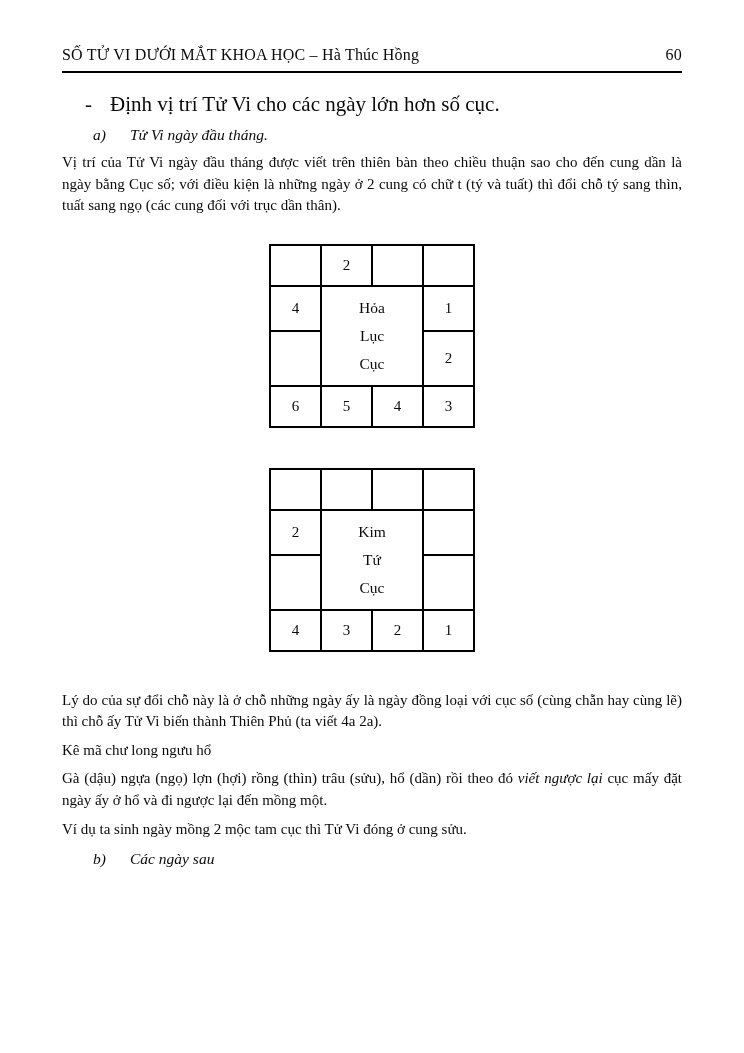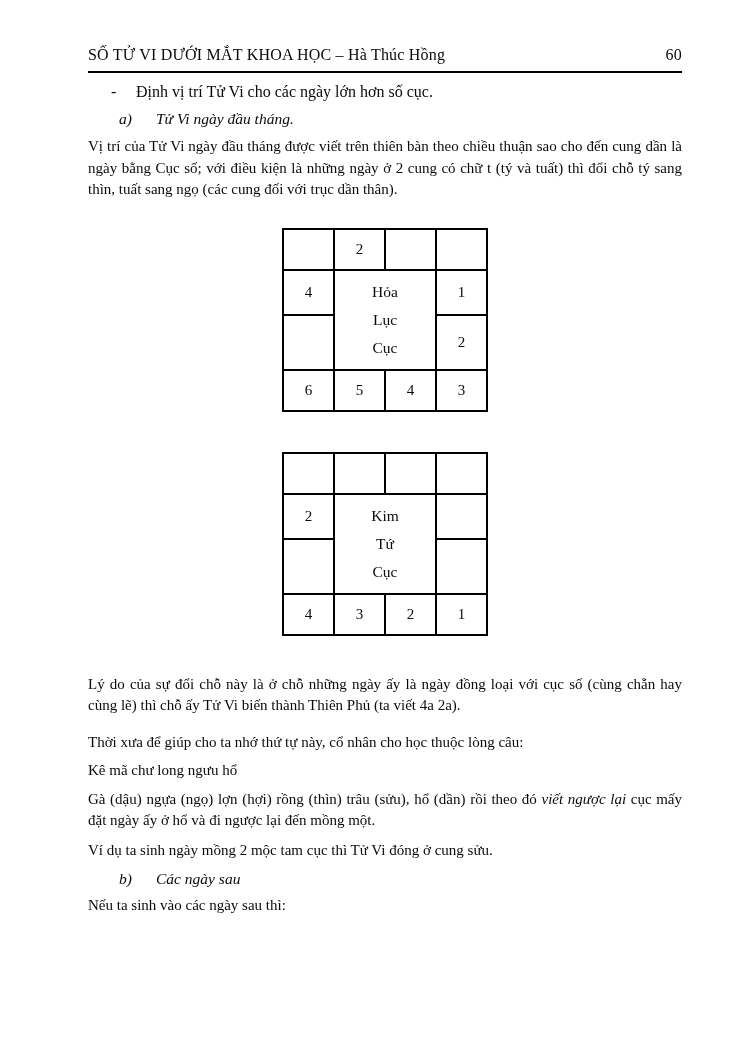--- a/index.html
+++ b/index.html
@@ -4,32 +4,32 @@
 <style>
   * { margin: 0; padding: 0; box-sizing: border-box; }
   html, body { background: #ffffff; }
   body {
     width: 744px; height: 1053px;
     font-family: "Liberation Serif", serif;
     color: #0a0a0a;
     overflow: hidden;
     position: relative;
   }
-  .page { padding: 46px 62px 0 88px; width: 744px; }
+  .page { padding: 46px 62px 0 62px; width: 744px; }
 
   .header {
     display: flex; justify-content: space-between; align-items: baseline;
     border-bottom: 2px solid #000;
     padding-bottom: 7px;
     font-size: 16px;
     letter-spacing: 0.2px;
   }
   .header .title { white-space: nowrap; }
 
-  .bullet-line { margin: 10px 0 0 23px; font-size: 16px; }
+  .bullet-line { margin: 19px 0 0 23px; font-size: 21px; }
   .bullet-line .dash { display: inline-block; width: 25px; }
 
   .subhead { margin: 9px 0 0 31px; font-size: 15.5px; font-style: italic; }
   .subhead .lbl { display: inline-block; width: 37px; }
 
   p.body-text {
     font-size: 15px;
     line-height: 21.5px;
     text-align: justify;
     margin-top: 8px;
@@ -135,29 +135,27 @@
       <td>4</td>
       <td>3</td>
       <td>2</td>
       <td>1</td>
     </tr>
   </tbody>
     </table>
 
   <p class="body-text mt-xl">Lý do của sự đổi chỗ này là ở chỗ những ngày ấy là ngày đồng loại với cục số (cùng chẵn hay cùng lẽ) thì chỗ ấy Tử Vi biến thành Thiên Phủ (ta viết 4a 2a).</p>
 
-  <p class="body-text mt-lg">Thời xưa để giúp cho ta nhớ thứ tự này, cổ nhân cho học thuộc lòng câu:</p>
 
   <p class="body-text mt-sm">Kê mã chư long ngưu hổ</p>
 
   <p class="body-text mt-sm"><span>Gà (dậu) ngựa (ngọ) lợn (hợi) rồng (thìn) trâu (sửu), hổ (dần) rồi theo đó </span><span class="italic">viết ngược lại</span><span> cục mấy đặt ngày ấy ở hổ và đi ngược lại đến mồng một.</span></p>
 
 
 
   <p class="body-text">Ví dụ ta sinh ngày mồng 2 mộc tam cục thì Tử Vi đóng ở cung sửu.</p>
 
   <div class="subhead">
     <span class="lbl">b)</span><span>Các ngày sau</span>
   </div>
 
-  <p class="body-text mt-sm">Nếu ta sinh vào các ngày sau thì:</p>
 
 </div>
 
 </body></html>

